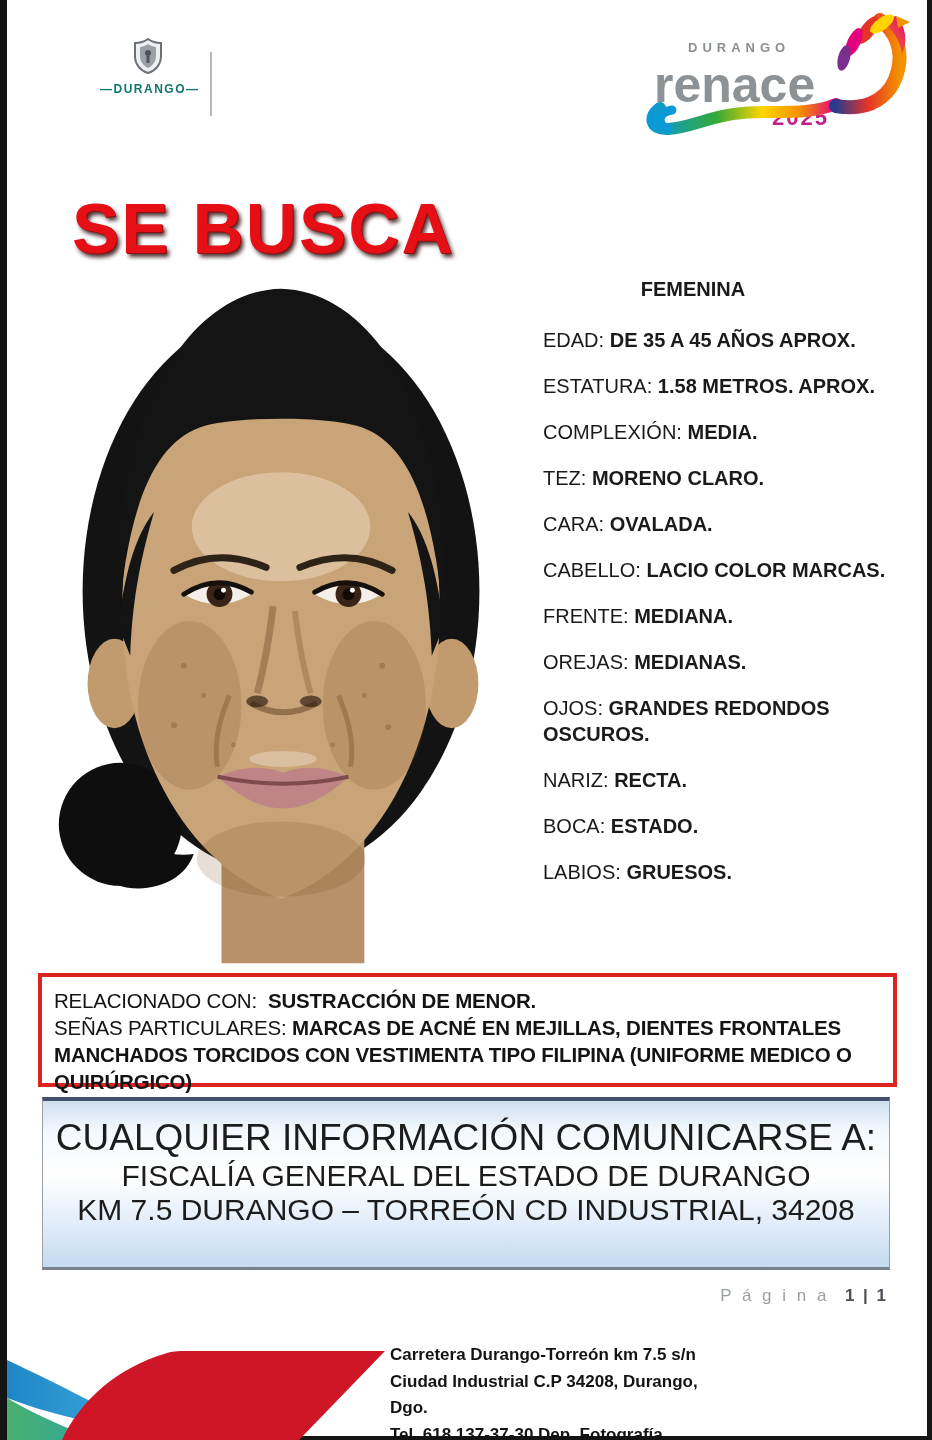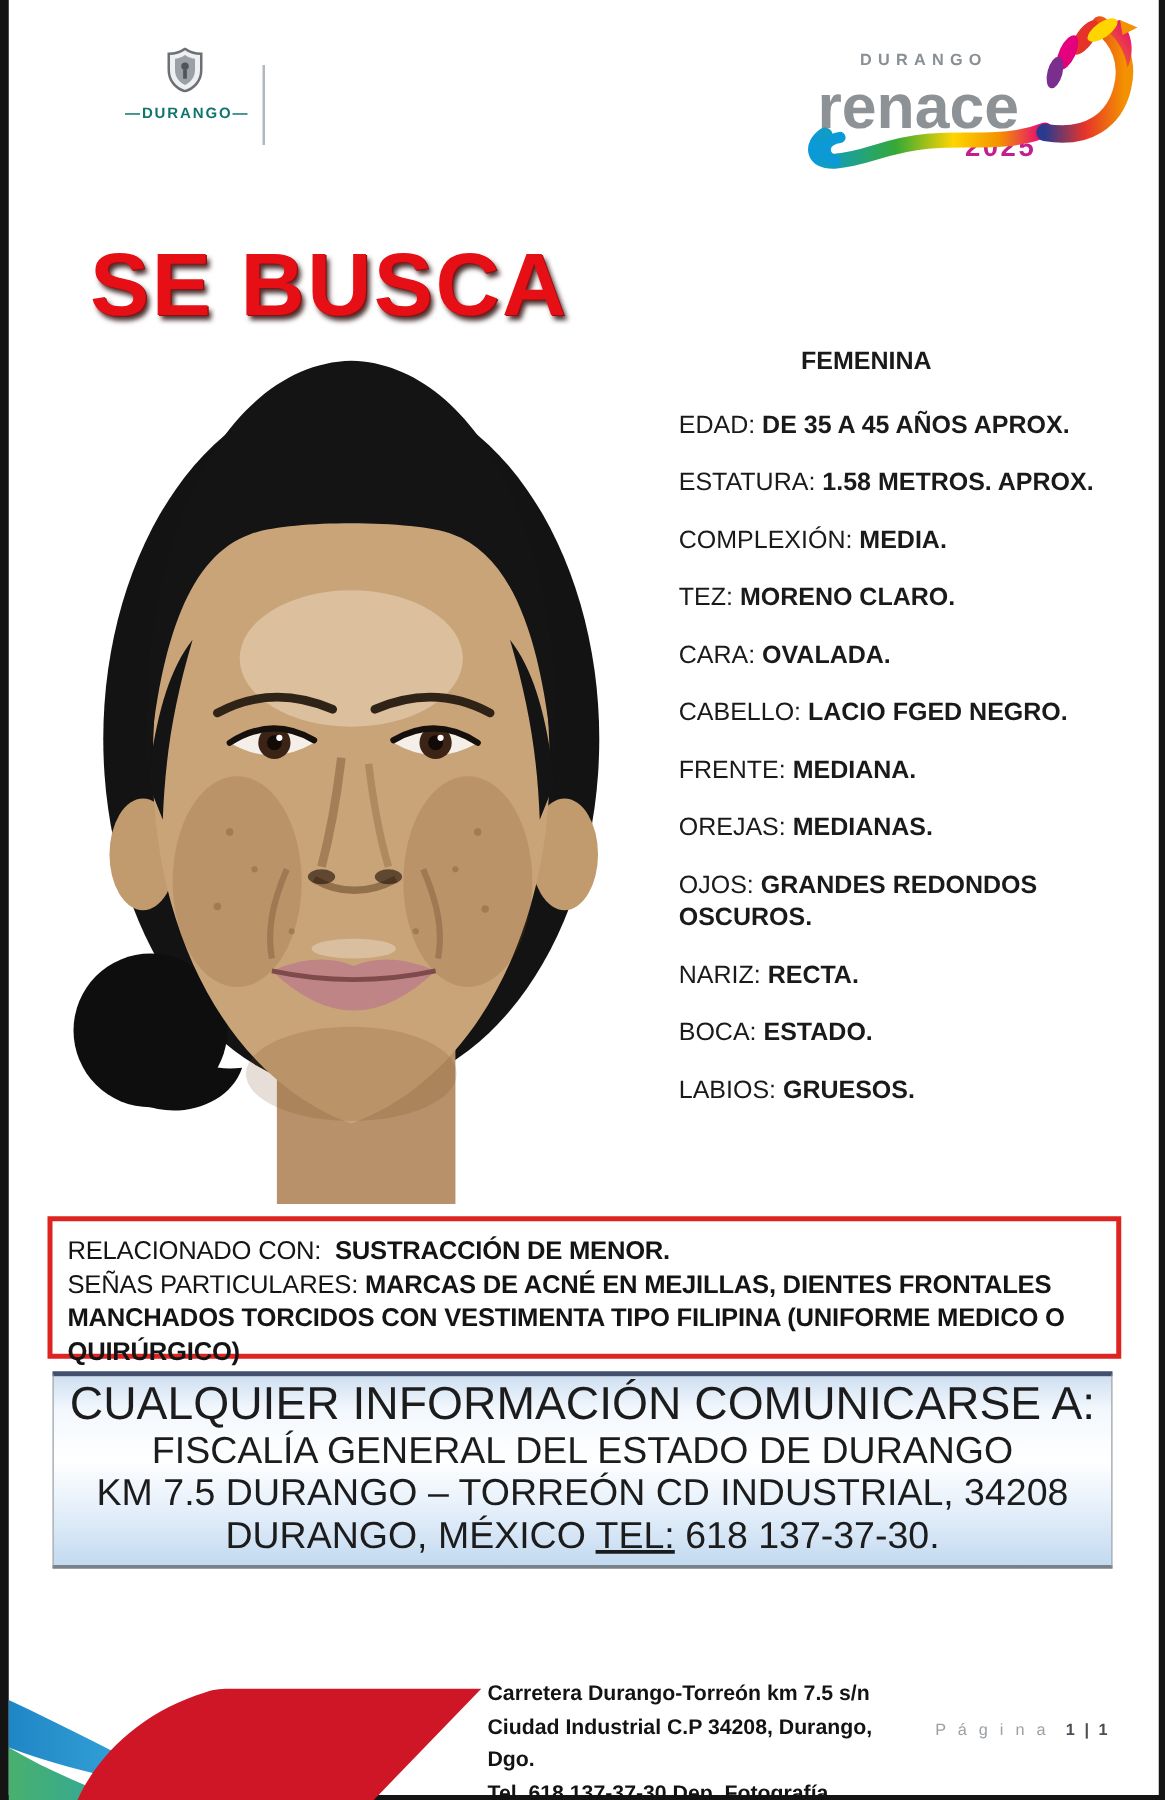--- a/index.html
+++ b/index.html
@@ -54,35 +54,35 @@
     font-size:20.5px;line-height:27px;color:#141414;letter-spacing:-0.2px;
   }
   .red-box .lab{font-weight:normal;}
   .red-box .val{font-weight:bold;margin-top:48px;}
 
   
   .blue-box{
     position:absolute;left:42px;top:1097px;width:846px;height:150px;
     border:1px solid #9aa0a6;border-top:4px solid #42506e;border-bottom:3px solid #79828b;
     background:linear-gradient(180deg,#cfdff1 0%,#f3f8fd 18%,#ffffff 45%,#e3eefa 72%,#c3daf0 100%);
-    text-align:center;color:#1c1c1c;padding-top:1px;
+    text-align:center;color:#1c1c1c;padding-top:16px;
   }
   .blue-box .l1{font-size:37px;line-height:42px;}
   .blue-box .l2,.blue-box .l3,.blue-box .l4{font-size:30px;line-height:34px;}
   .blue-box .tel{text-decoration:underline;}
 
   
   .footer-art{position:absolute;left:0;top:1330px;}
   .footer-address{
     position:absolute;left:390px;top:1342px;width:310px;
     font-size:17px;line-height:26.5px;font-weight:600;color:#131313;
   }
   .pagina{
-    position:absolute;right:44px;top:1376px;
-    font-size:13px;color:#9aa0a6;letter-spacing:3px;white-space:nowrap;
+    position:absolute;right:44px;top:1286px;
+    font-size:17px;color:#9aa0a6;letter-spacing:3px;white-space:nowrap;
   }
   .pagina .num{font-weight:bold;color:#4a4f55;letter-spacing:2px;}
 </style>
 </head>
 <body>
 
 <div class="page">
 
   <div class="edge left"></div>
   <div class="edge right"></div>
@@ -212,21 +212,21 @@
   </div>
 
   <div class="specs">
     <div class="sex">FEMENINA</div>
 
     <div class="spec"><span class="lab">EDAD:</span> <span class="val">DE  35  A 45 AÑOS APROX.</span></div>
     <div class="spec"><span class="lab">ESTATURA:</span> <span class="val">1.58 METROS. APROX.</span></div>
     <div class="spec"><span class="lab">COMPLEXIÓN:</span> <span class="val">MEDIA.</span></div>
     <div class="spec"><span class="lab">TEZ:</span> <span class="val">MORENO CLARO.</span></div>
     <div class="spec"><span class="lab">CARA:</span> <span class="val">OVALADA.</span></div>
-    <div class="spec"><span class="lab">CABELLO:</span> <span class="val">LACIO FGED NEGRO.</span></div>
+    <div class="spec"><span class="lab">CABELLO:</span> <span class="val">LACIO COLOR MARCAS.</span></div>
     <div class="spec"><span class="lab">FRENTE:</span> <span class="val">MEDIANA.</span></div>
     <div class="spec"><span class="lab">OREJAS:</span> <span class="val">MEDIANAS.</span></div>
     <div class="spec"><span class="lab">OJOS:</span> <span class="val">GRANDES REDONDOS OSCUROS.</span></div>
     <div class="spec"><span class="lab">NARIZ:</span> <span class="val">RECTA.</span></div>
     <div class="spec"><span class="lab">BOCA:</span> <span class="val">ESTADO.</span></div>
     <div class="spec"><span class="lab">LABIOS:</span> <span class="val">GRUESOS.</span></div>
   </div>
 
   <div class="red-box">
     <div>
@@ -236,23 +236,20 @@
     <div>
       <span class="lab">SEÑAS PARTICULARES:</span>
       <span class="val">MARCAS DE ACNÉ EN MEJILLAS, DIENTES FRONTALES MANCHADOS TORCIDOS CON VESTIMENTA TIPO FILIPINA (UNIFORME MEDICO O QUIRÚRGICO)</span>
     </div>
   </div>
 
   <div class="blue-box">
     <div class="l1">CUALQUIER INFORMACIÓN COMUNICARSE A:</div>
     <div class="l2">FISCALÍA GENERAL DEL ESTADO DE DURANGO</div>
     <div class="l3">KM 7.5 DURANGO – TORREÓN CD INDUSTRIAL, 34208</div>
-    <div class="l4">
-      <span>DURANGO, MÉXICO </span><span class="tel">TEL:</span><span> 618 137-37-30.</span>
-    </div>
   </div>
 
   <div class="footer-art">
     <svg width="420" height="110" viewBox="0 0 420 110">
       <defs>
         <linearGradient id="fb" x1="0" y1="0" x2="1" y2="0">
           <stop offset="0" stop-color="#1f86c6"></stop>
             <stop offset="1" stop-color="#3fb0e0"></stop>
         </linearGradient>
         <linearGradient id="fg" x1="0" y1="0" x2="1" y2="0">

